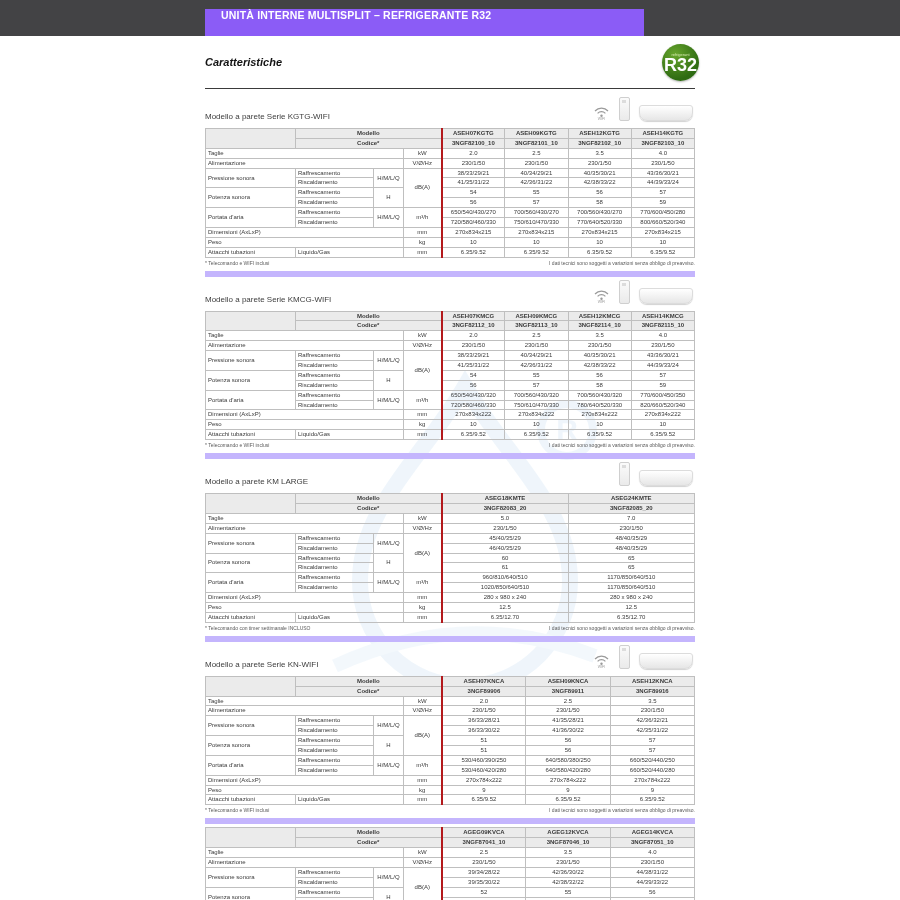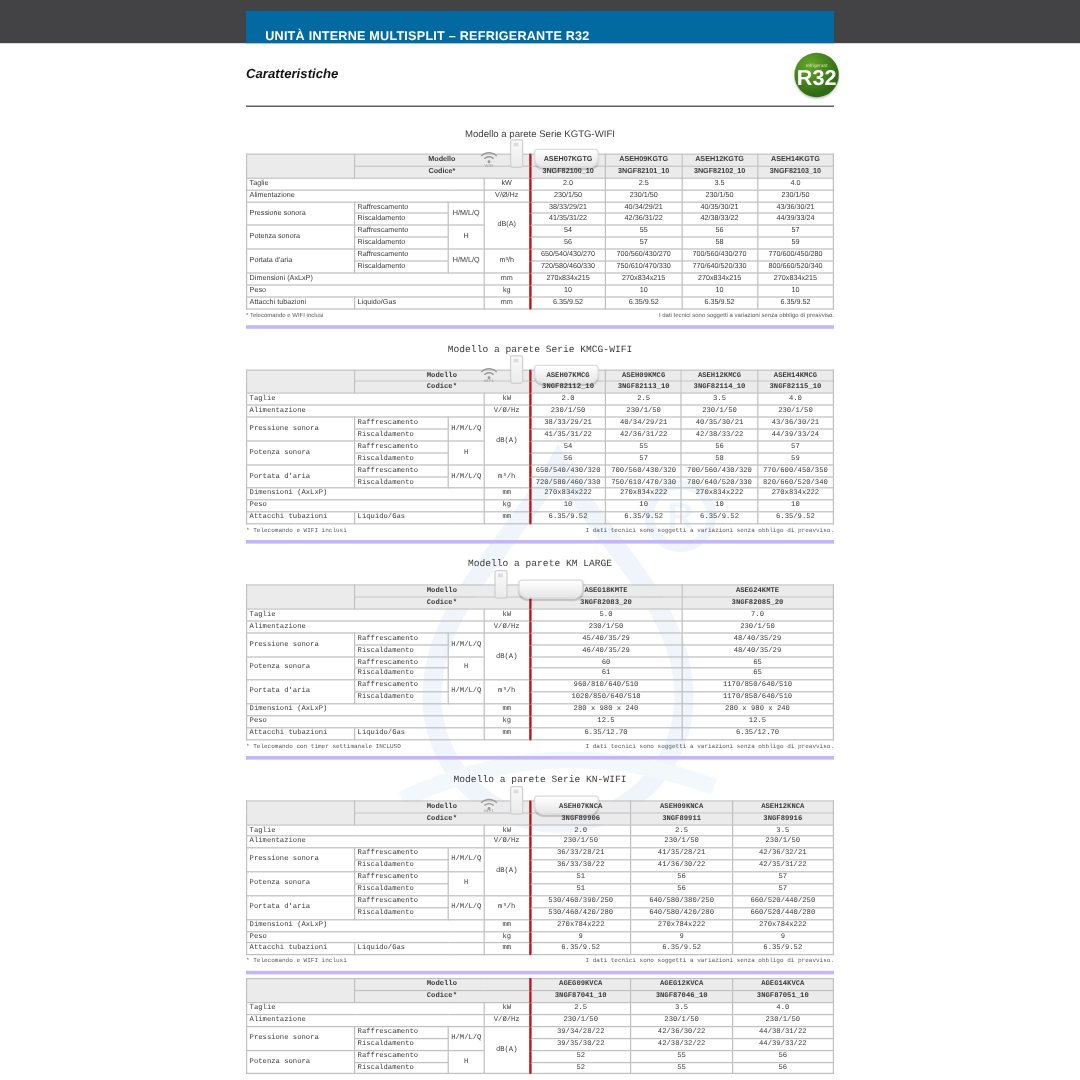--- a/index.html
+++ b/index.html
@@ -1,32 +1,32 @@
 <!DOCTYPE html>
 <html><head>
 <meta charset="utf-8">
 <style>
   html,body{margin:0;padding:0;width:900px;height:900px;overflow:hidden;background:#fff;
     font-family:"Liberation Sans",sans-serif;color:#3a3a3a;}
   .topbar{height:36px;background:#434345;position:relative;}
-  .banner{position:absolute;left:205px;top:9px;width:490px;height:27px;background:#0369a1;
-    display:flex;align-items:flex-end;}
+  .banner{position:absolute;left:205px;top:9px;width:439px;height:27px;background:#8b5cf6;
+    display:flex;align-items:flex-start;}
   .banner span{color:#fff;font-weight:bold;font-size:10.5px;padding-left:16px;letter-spacing:.2px;}
   .content{width:490px;margin-left:205px;position:relative;padding-top:20px;}
   .heading{font-size:11px;font-weight:bold;font-style:italic;color:#141414;padding-bottom:20px;
     border-bottom:1.5px solid #3a3a3a;}
   .badge{position:absolute;right:-4px;top:8px;width:37px;height:37px;border-radius:50%;
     background:radial-gradient(circle at 35% 28%,#67a52c,#2e6b12 70%);display:flex;flex-direction:column;
     align-items:center;justify-content:center;box-shadow:0 1px 2px rgba(0,0,0,.3);}
   .badge .sm{font-size:4px;color:#d6eaae;margin-bottom:-1px;}
   .badge .big{font-size:18px;font-weight:bold;color:#fff;line-height:1;}
   .watermark{position:absolute;left:110px;top:330px;opacity:.33;z-index:0;pointer-events:none;}
   .section{margin-top:5px;padding-top:3px;position:relative;z-index:1;}
-  .section.bordered{border-top:3px solid #c4b5fd;font-family:Liberation Mono, monospace;}
-  .sec-head{display:flex;justify-content:space-between;align-items:center;height:29px;margin-bottom:2px;flex-direction:column;}
+  .section.bordered{border-top:6px solid #c4b5fd;}
+  .sec-head{display:flex;justify-content:space-between;align-items:flex-start;height:29px;margin-bottom:2px;}
   .sec-title{font-size:8px;color:#3c3c3c;align-self:center;margin-top:10px;}
   .icons{display:flex;align-items:flex-end;gap:9px;padding-right:2px;}
   .ic-wifi{display:flex;flex-direction:column;align-items:center;}
   .ic-wifi i{font-style:normal;font-size:3.5px;color:#9a9a9a;margin-top:-1px;}
   .ic-remote{display:inline-block;width:9px;height:22px;background:linear-gradient(#fbfbfb,#eaeaea);
     border:1px solid #cfcfcf;border-radius:2px;position:relative;}
   .ic-remote:before{content:"";position:absolute;left:1.5px;top:2px;width:4px;height:3px;background:#dcdcdc;}
   .ic-wall{display:inline-block;width:52px;height:14px;background:linear-gradient(#ffffff,#e6e6e6);
     border:1px solid #dcdcdc;border-radius:3px 3px 8px 8px;box-shadow:0 1px 1px rgba(0,0,0,.18);}
   .ic-floor{display:inline-block;width:36px;height:22px;background:linear-gradient(150deg,#ffffff,#e8e8e8);

